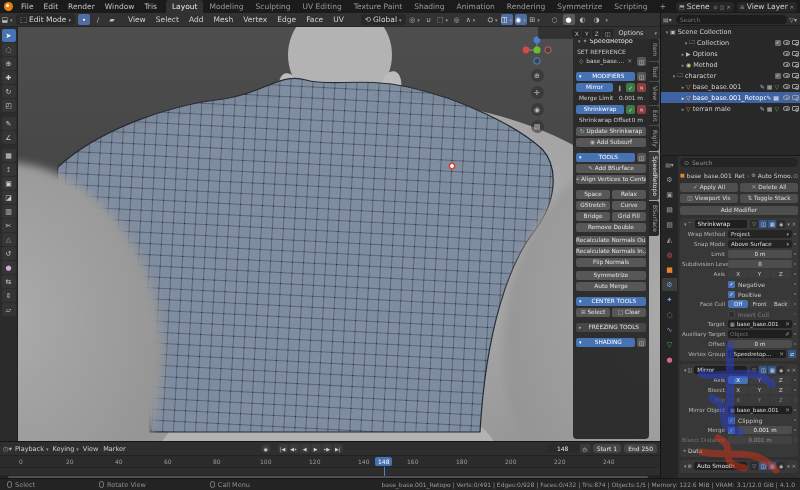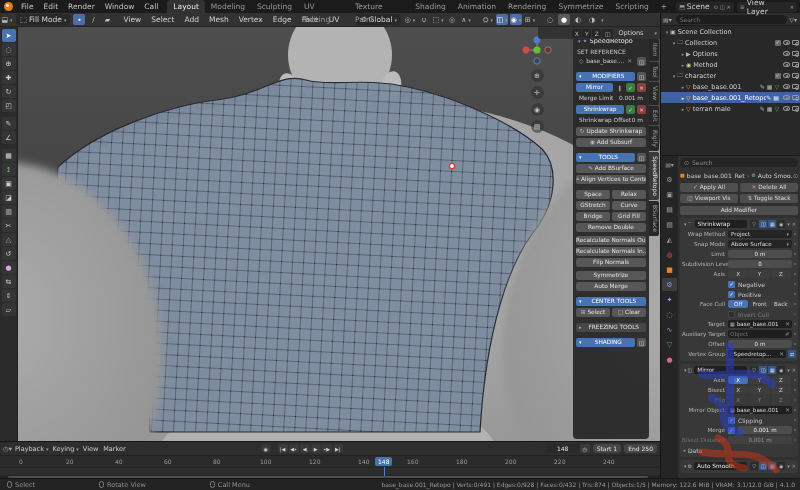--- a/index.html
+++ b/index.html
@@ -115,21 +115,21 @@
 </style>
 </head>
 <body>
 
 <div class="a topbar">
   <span class="blogo"></span>
   <span class="tmenu">File</span>
   <span class="tmenu">Edit</span>
   <span class="tmenu">Render</span>
   <span class="tmenu">Window</span>
-  <span class="tmenu">Call</span>
+  <span class="tmenu">Tris</span>
   <span style="width:4px"></span>
   <span class="wtab active">Layout</span>
   <span class="wtab">Modeling</span>
   <span class="wtab">Sculpting</span>
   <span class="wtab">UV Editing</span>
   <span class="wtab">Texture Paint</span>
   <span class="wtab">Shading</span>
   <span class="wtab">Animation</span>
   <span class="wtab">Rendering</span>
   <span class="wtab">Symmetrize</span>
@@ -147,21 +147,21 @@
     <span style="font-size:6px;margin-right:2px;color:#9a9a9a">≡</span>
     <span>View Layer</span>
     <span class="caret">✕</span>
   </span>
 </div>
 
 <div class="a vheader">
   <span class="hico">⬓<span class="caret">▾</span></span>
   <span class="hchip">
     <span style="margin-right:2px;color:#bbb">⬚</span>
-    <span>Fill Mode</span>
+    <span>Edit Mode</span>
     <span class="caret">▾</span>
   </span>
   <span class="hico on">∙</span>
   <span class="hico">∕</span>
   <span class="hico">▰</span>
   <span style="width:4px"></span>
   <span class="hmenu">View</span>
   <span class="hmenu">Select</span>
   <span class="hmenu">Add</span>
   <span class="hmenu">Mesh</span>
@@ -421,21 +421,21 @@
     <div class="ol-head">
       <span class="ol-ic" style="color:#aaa">▤▾</span>
       <input class="ol-search" placeholder="Search" style="">
       <span class="ol-ic" style="color:#aaa">▽▾</span>
     </div>
     <div class="ol-row" style="padding-left:3px">
       <span class="arr">▾</span>
       <span class="ol-ic" style="color:#b9b9b9">▣</span>
       <span class="grow">Scene Collection</span>
     </div>
-    <div class="ol-row" style="padding-left:10px">
+    <div class="ol-row" style="padding-left:22px">
       <span class="arr">▾</span>
       <span class="ol-ic" style="color:#b9b9b9">🗀</span>
       <span class="grow">Collection</span>
       <span class="i-chk">✓</span>
       <span class="i-eye"></span>
       <span class="i-cam"></span>
     </div>
     <div class="ol-row" style="padding-left:19px">
       <span class="arr">▸</span>
       <span class="ol-ic" style="color:#b9b9b9">▶</span>

